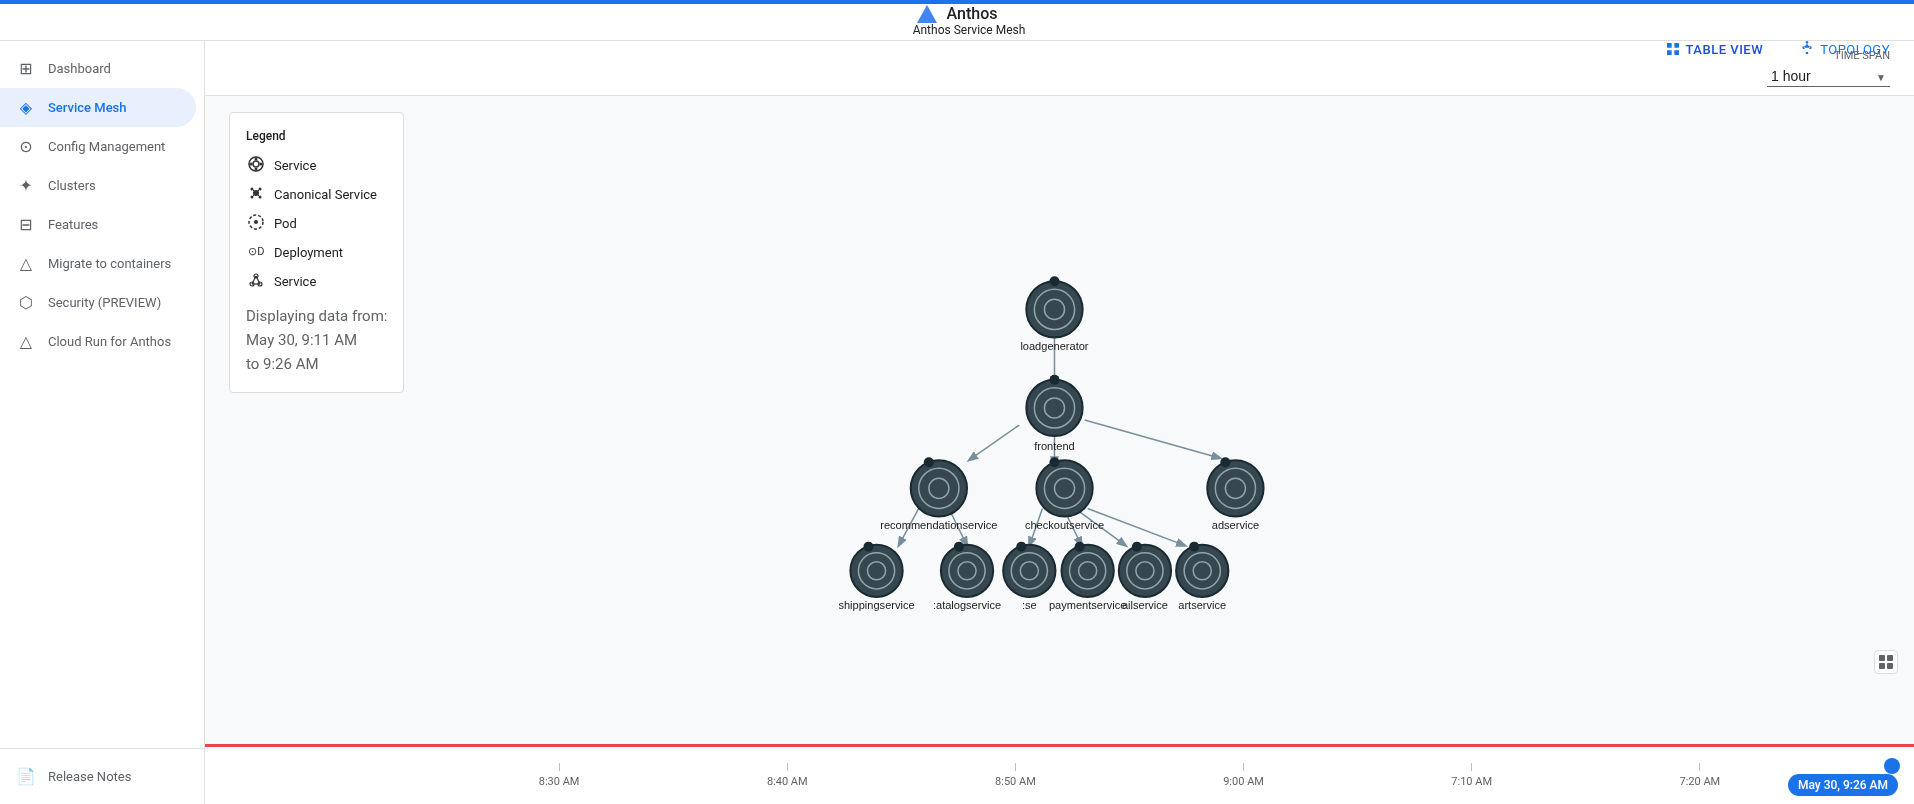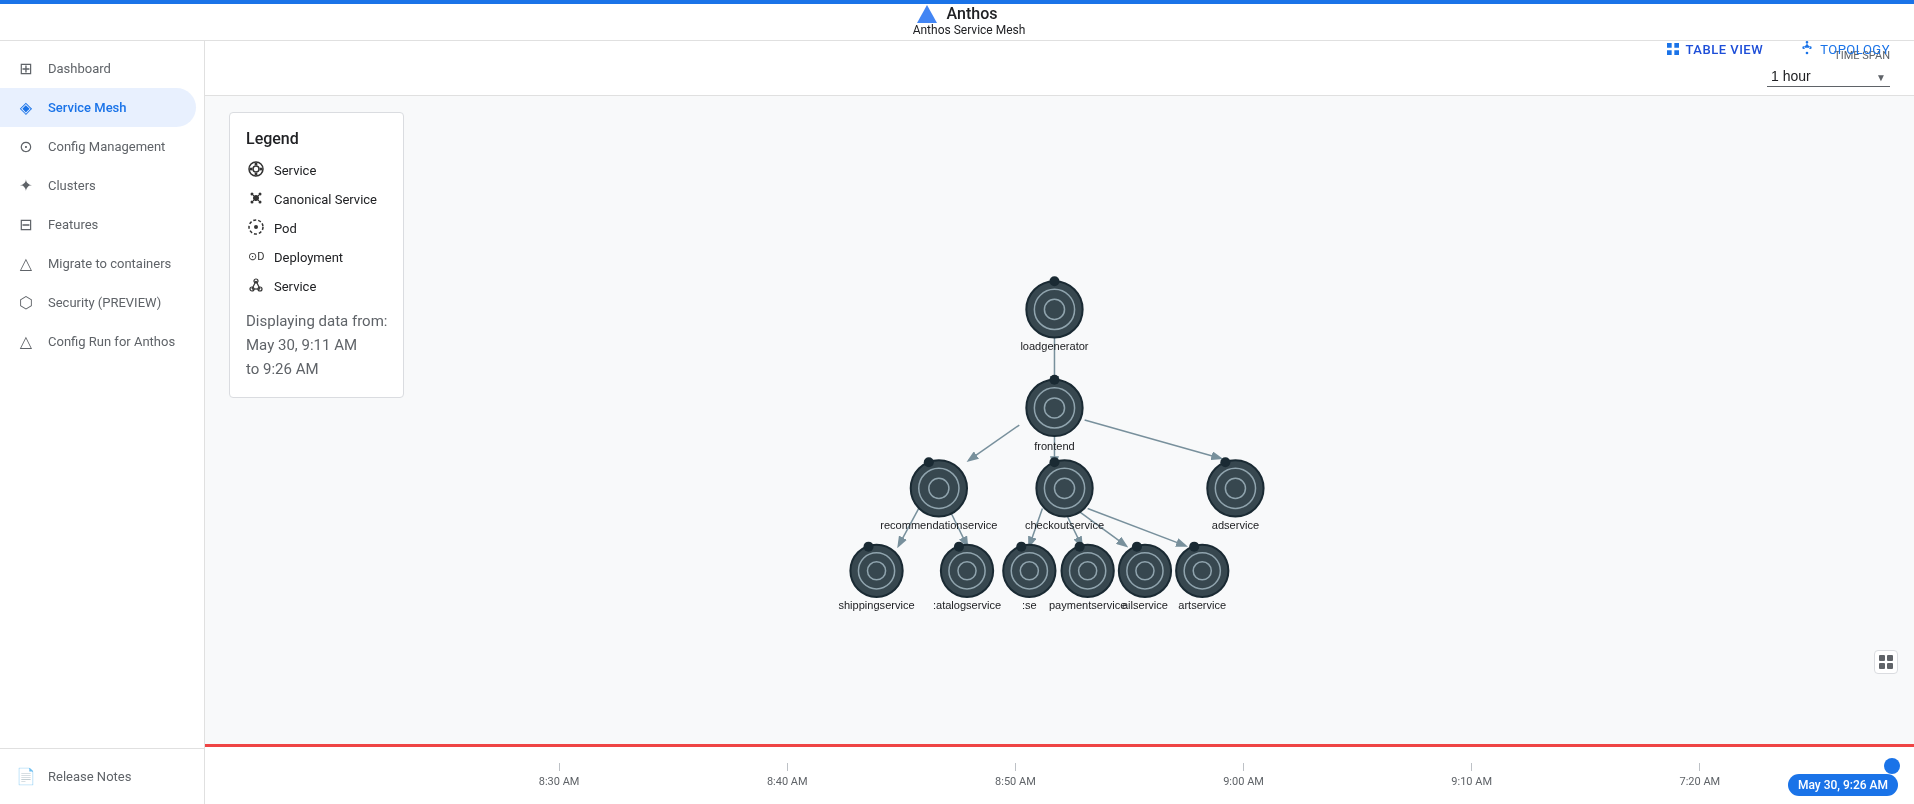--- a/index.html
+++ b/index.html
@@ -162,21 +162,21 @@
       top: 16px;
       left: 24px;
       background: #fff;
       border: 1px solid #dadce0;
       border-radius: 4px;
       padding: 16px;
       min-width: 150px;
       z-index: 5;
     }
     #legend h3 {
-      font-size: 16px;
+      font-size: 12px;
       font-weight: 500;
       margin-bottom: 12px;
       color: #202124;
     }
     .legend-item {
       display: flex;
       align-items: center;
       gap: 8px;
       margin-bottom: 8px;
       font-size: 13px;
@@ -339,21 +339,21 @@
     <div class="sidebar-item">
       <span class="sidebar-icon">△</span>
       <span>Migrate to containers</span>
     </div>
     <div class="sidebar-item">
       <span class="sidebar-icon">⬡</span>
       <span>Security (PREVIEW)</span>
     </div>
     <div class="sidebar-item">
       <span class="sidebar-icon">△</span>
-      <span>Config Run for Anthos</span>
+      <span>Cloud Run for Anthos</span>
     </div>
 
     <div class="sidebar-bottom">
       <div class="sidebar-item">
         <span class="sidebar-icon">📄</span>
         <span>Release Notes</span>
       </div>
     </div>
   </div>
 
@@ -585,21 +585,21 @@
         <div class="timeline-tick">
           <div class="tick-mark"></div>
           <span class="tick-label">8:50 AM</span>
         </div>
         <div class="timeline-tick">
           <div class="tick-mark"></div>
           <span class="tick-label">9:00 AM</span>
         </div>
         <div class="timeline-tick">
           <div class="tick-mark"></div>
-          <span class="tick-label">9:10 AM</span>
+          <span class="tick-label">7:10 AM</span>
         </div>
         <div class="timeline-tick">
           <div class="tick-mark"></div>
           <span class="tick-label">7:20 AM</span>
         </div>
       </div>
       <div class="timeline-circle"></div>
       <div class="timeline-current-badge">May 30, 9:26 AM</div>
     </div>
 

